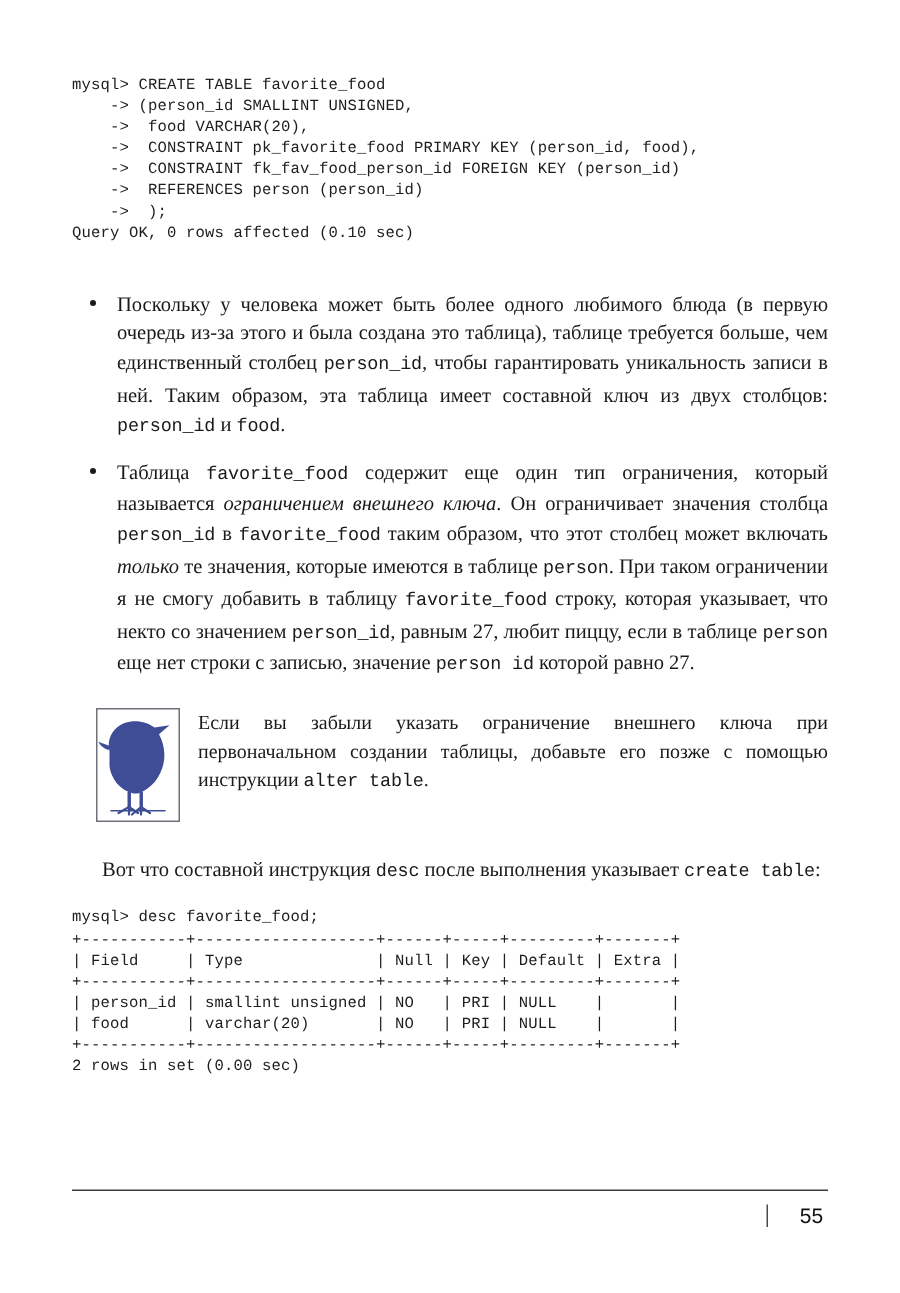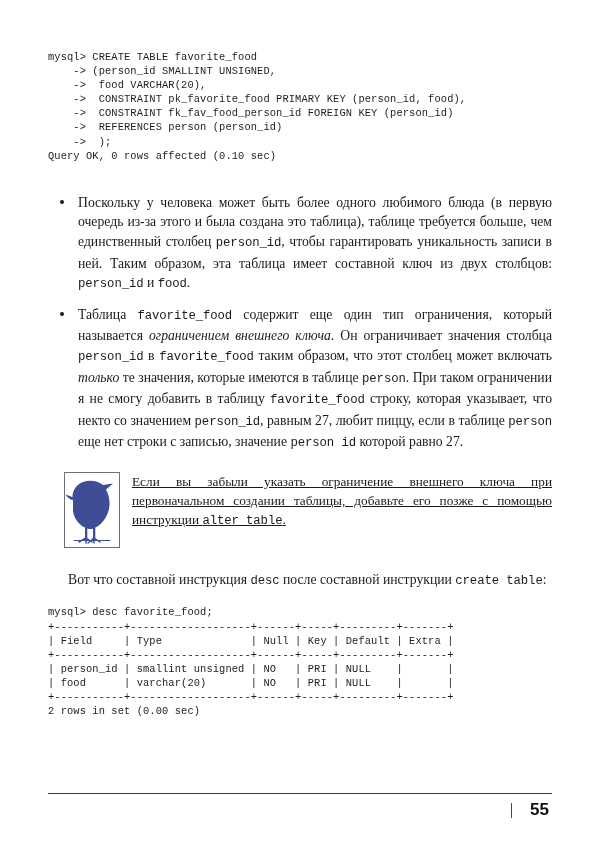--- a/index.html
+++ b/index.html
@@ -82,21 +82,20 @@
     height: 4px;
     border-radius: 50%;
     background: #1a1a1a;
   }
 
   
   .note {
     position: relative;
     padding-left: 84px;
     min-height: 78px;
-    text-decoration: underline;
   }
   .note-text {
     font-size: 13.3px;
     line-height: 19.2px;
     text-align: justify;
     margin: 0;
   }
   .raven-box {
     position: absolute;
     left: 16px;
@@ -135,25 +134,25 @@
     color: #1c1c1c;
     letter-spacing: 0.05px;
   }
   .footer-sep {
     width: 1px;
     height: 15px;
     background: #4a4a4a;
     margin: 0 18px 0 20px;
   }
   .footer-page {
-    font-size: 17px;
-    font-weight: bold;
+    font-size: 14px;
+    font-weight: normal;
     color: #111111;
     min-width: 22px;
-    text-align: left;
+    text-align: center;
   }
 
   .sp-10 { height: 10px; }
   .sp-14 { height: 14px; }
   .sp-16 { height: 16px; }
   .sp-18 { height: 18px; }
   .sp-20 { height: 20px; }
 </style>
 </head>
 <body>
@@ -212,21 +211,21 @@
 
             <path d="M9 67.5 L45 67.5" stroke-width="1"></path>
           </g>
         </svg>
       </div>
       <p class="note-text"><span>Если вы забыли указать ограничение внешнего ключа при первоначальном создании таблицы, добавьте его позже с помощью инструкции </span><code>alter table</code><span>.</span></p>
     </div>
 
     <div class="sp-20"></div>
 
-    <p class="para"><span>Вот что составной инструкция </span><code>desc</code><span> после составной инструкции </span><code>create table</code><span>:</span></p>
+    <p class="para"><span>Вот что составной инструкция </span><code>desc</code><span> после выполнения указывает </span><code>create table</code><span>:</span></p>
 
     <div class="sp-14"></div>
 
     <pre class="code">mysql&gt; desc favorite_food;
 +-----------+-------------------+------+-----+---------+-------+
 | Field     | Type              | Null | Key | Default | Extra |
 +-----------+-------------------+------+-----+---------+-------+
 | person_id | smallint unsigned | NO   | PRI | NULL    |       |
 | food      | varchar(20)       | NO   | PRI | NULL    |       |
 +-----------+-------------------+------+-----+---------+-------+

